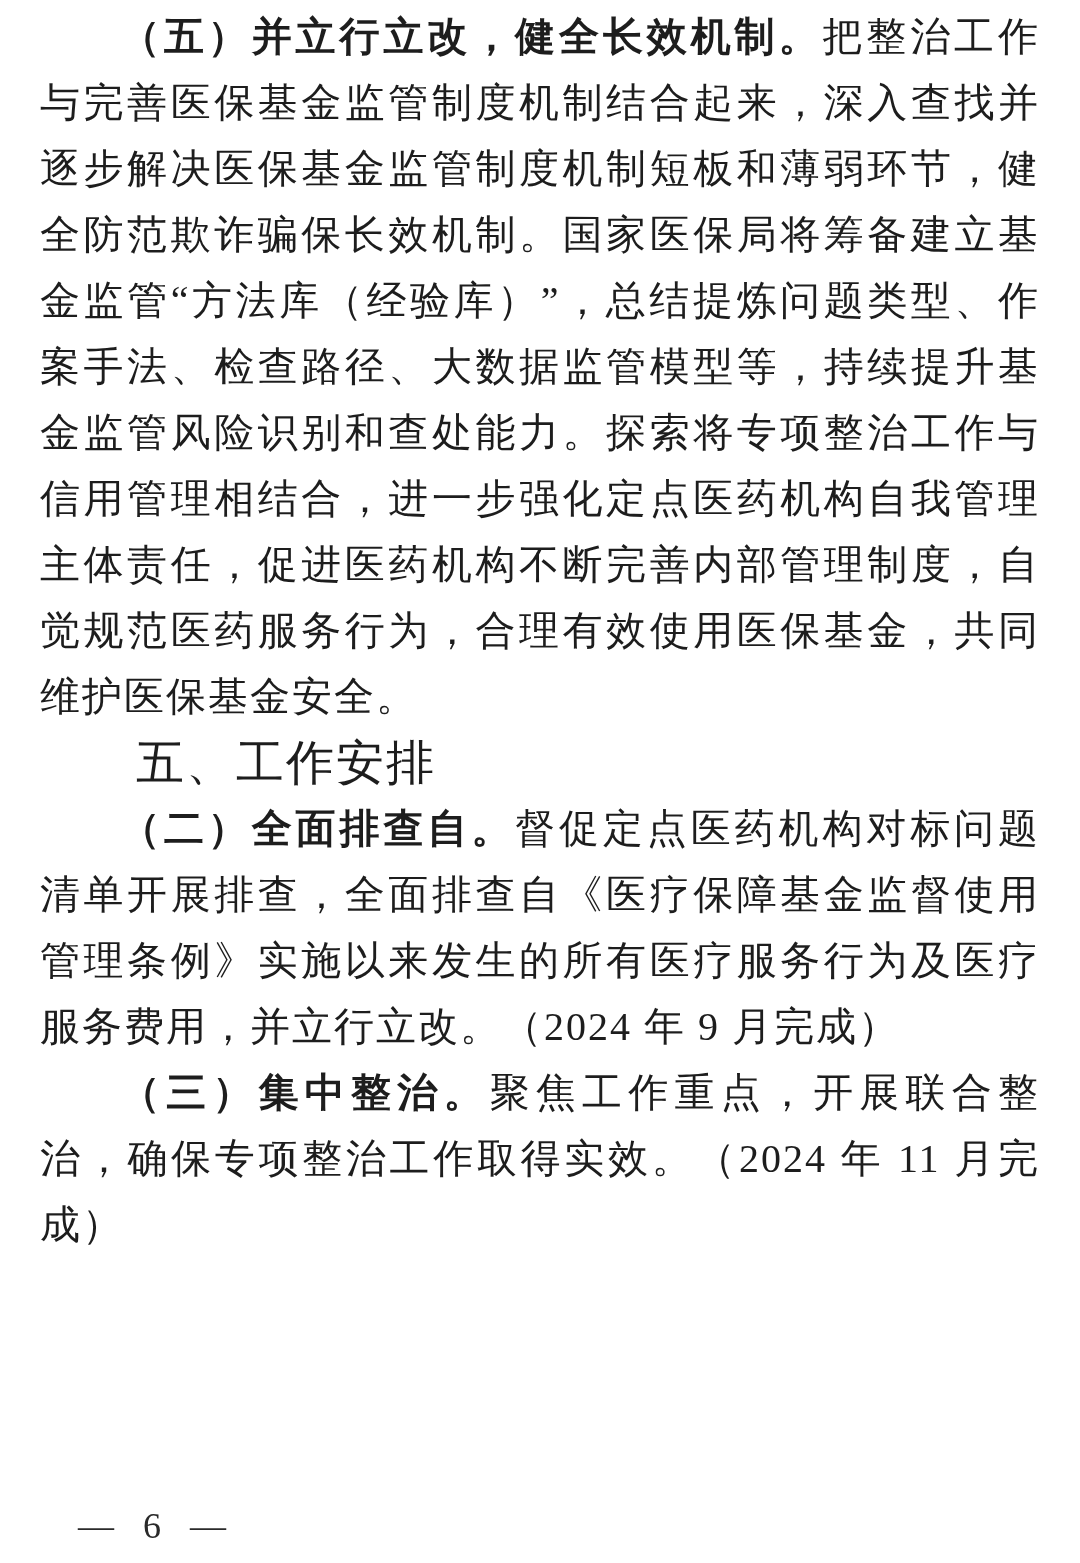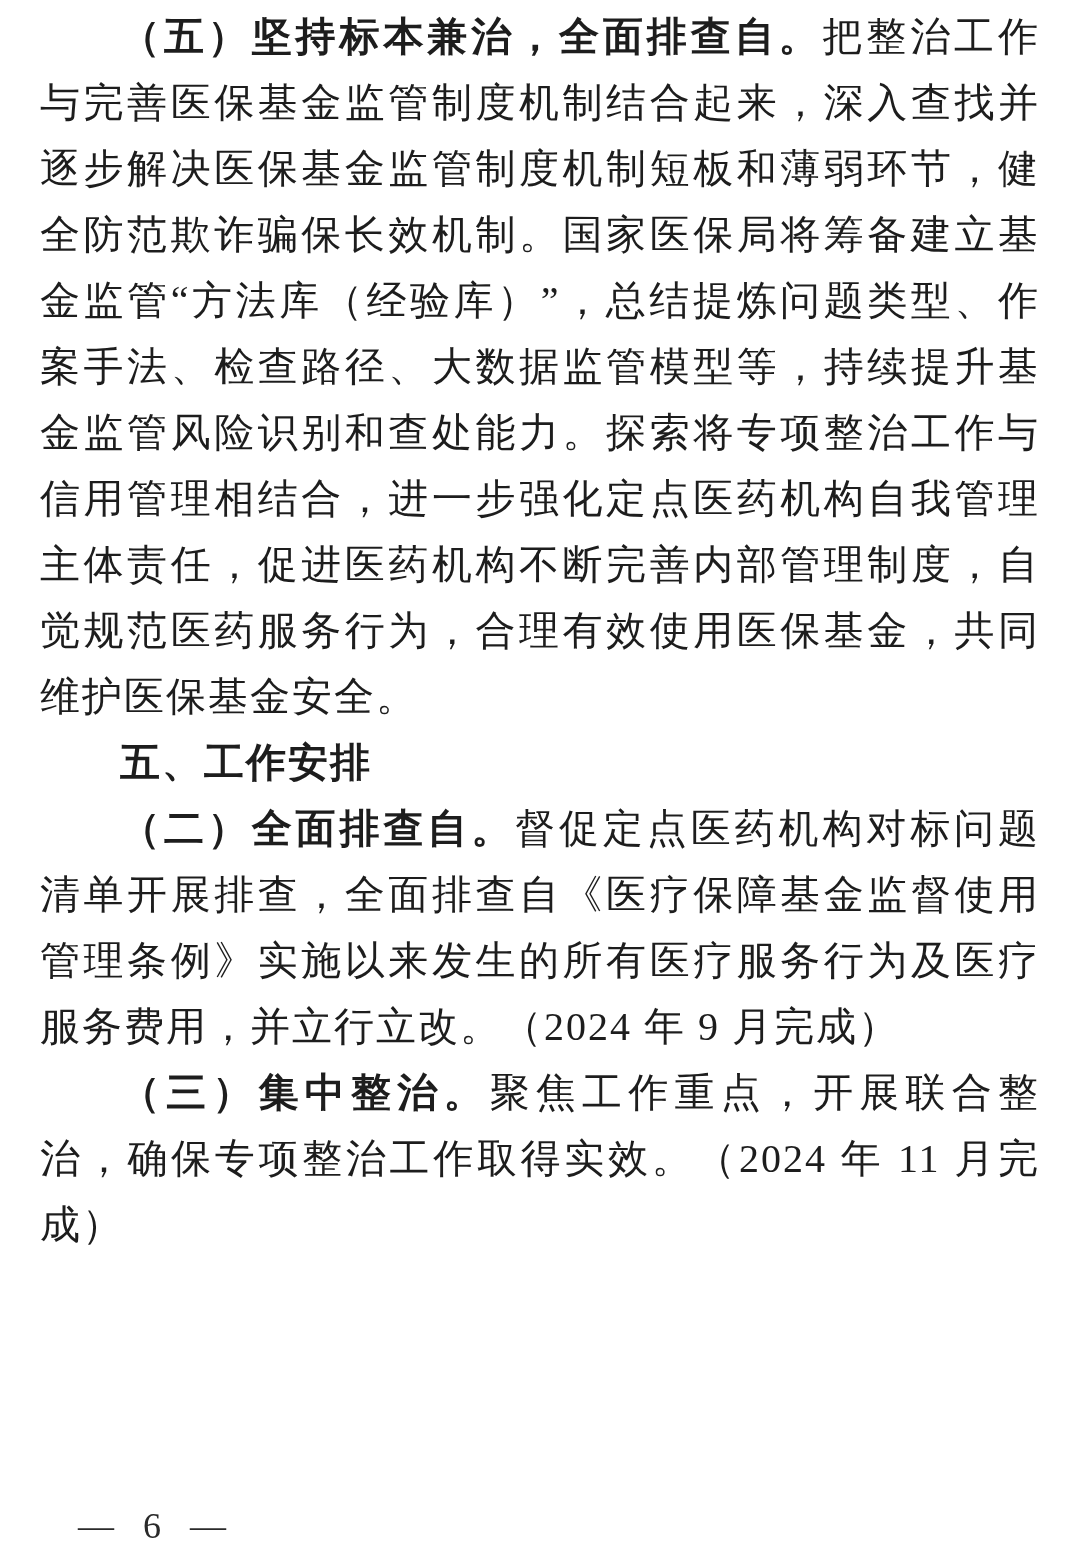--- a/index.html
+++ b/index.html
@@ -34,42 +34,42 @@
     font-weight: normal;
   }
   .indent {
     text-indent: 2em;
   }
   .lead-bold {
     font-weight: bold;
   }
   .section-heading {
     margin: 0;
-    font-size: 40px;
+    font-size: 48px;
     line-height: 66px;
     letter-spacing: 2px;
     text-indent: 2em;
-    font-weight: bold;
+    font-weight: normal;
   }
   .footer {
     position: absolute;
     left: 78px;
     bottom: 16px;
     font-size: 36px;
     letter-spacing: 10px;
     color: #2a2a2a;
   }
 </style>
 </head>
 <body>
 
 <div class="page">
 
 
-  <p class="para indent"><span class="lead-bold">（五）坚持标本兼治，全面排查自。</span><span>把整治工作与完善医保基金监管制度机制结合起来，深入查找并逐步解决医保基金监管制度机制短板和薄弱环节，健全防范欺诈骗保长效机制。国家医保局将筹备建立基金监管“方法库（经验库）”，总结提炼问题类型、作案手法、检查路径、大数据监管模型等，持续提升基金监管风险识别和查处能力。探索将专项整治工作与信用管理相结合，进一步强化定点医药机构自我管理主体责任，促进医药机构不断完善内部管理制度，自觉规范医药服务行为，合理有效使用医保基金，共同维护医保基金安全。</span></p>
+  <p class="para indent"><span class="lead-bold">（五）并立行立改，健全长效机制。</span><span>把整治工作与完善医保基金监管制度机制结合起来，深入查找并逐步解决医保基金监管制度机制短板和薄弱环节，健全防范欺诈骗保长效机制。国家医保局将筹备建立基金监管“方法库（经验库）”，总结提炼问题类型、作案手法、检查路径、大数据监管模型等，持续提升基金监管风险识别和查处能力。探索将专项整治工作与信用管理相结合，进一步强化定点医药机构自我管理主体责任，促进医药机构不断完善内部管理制度，自觉规范医药服务行为，合理有效使用医保基金，共同维护医保基金安全。</span></p>
 
   <h2 class="section-heading">五、工作安排</h2>
 
 
   <p class="para indent"><span class="lead-bold">（二）全面排查自。</span><span>督促定点医药机构对标问题清单开展排查，全面排查自《医疗保障基金监督使用管理条例》实施以来发生的所有医疗服务行为及医疗服务费用，并立行立改。（2024 年 9 月完成）</span></p>
 
   <p class="para indent"><span class="lead-bold">（三）集中整治。</span><span>聚焦工作重点，开展联合整治，确保专项整治工作取得实效。（2024 年 11 月完成）</span></p>
 
   <div class="footer">— 6 —</div>
 

